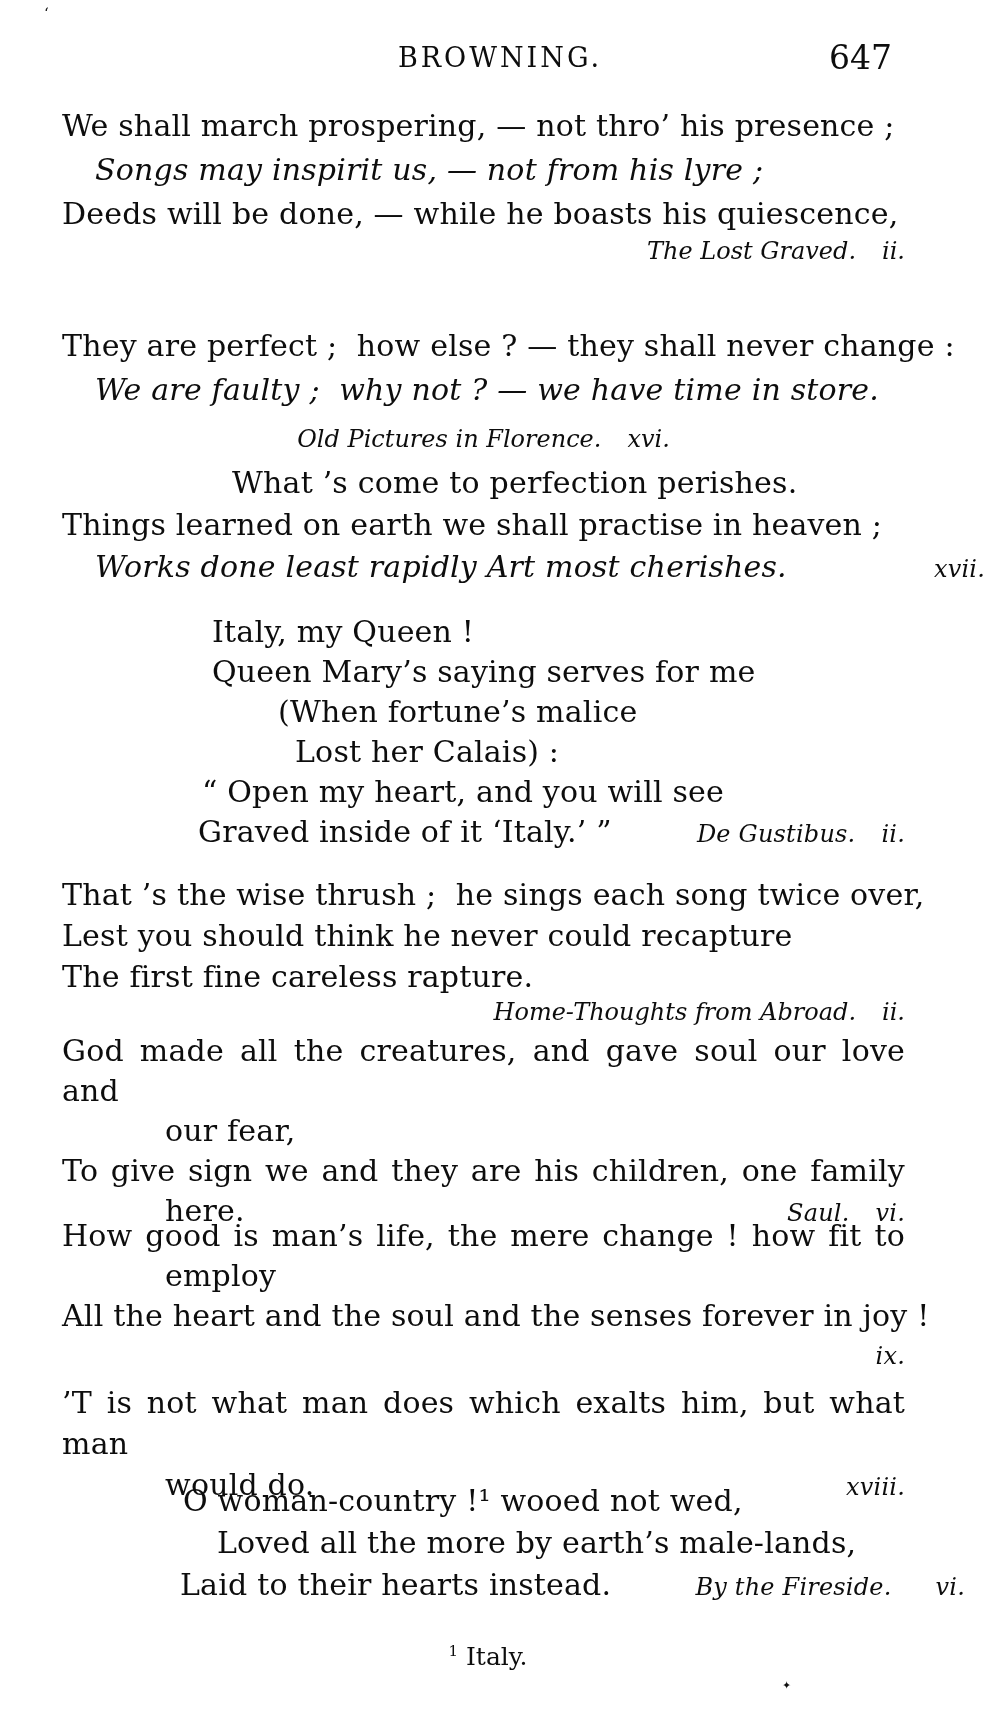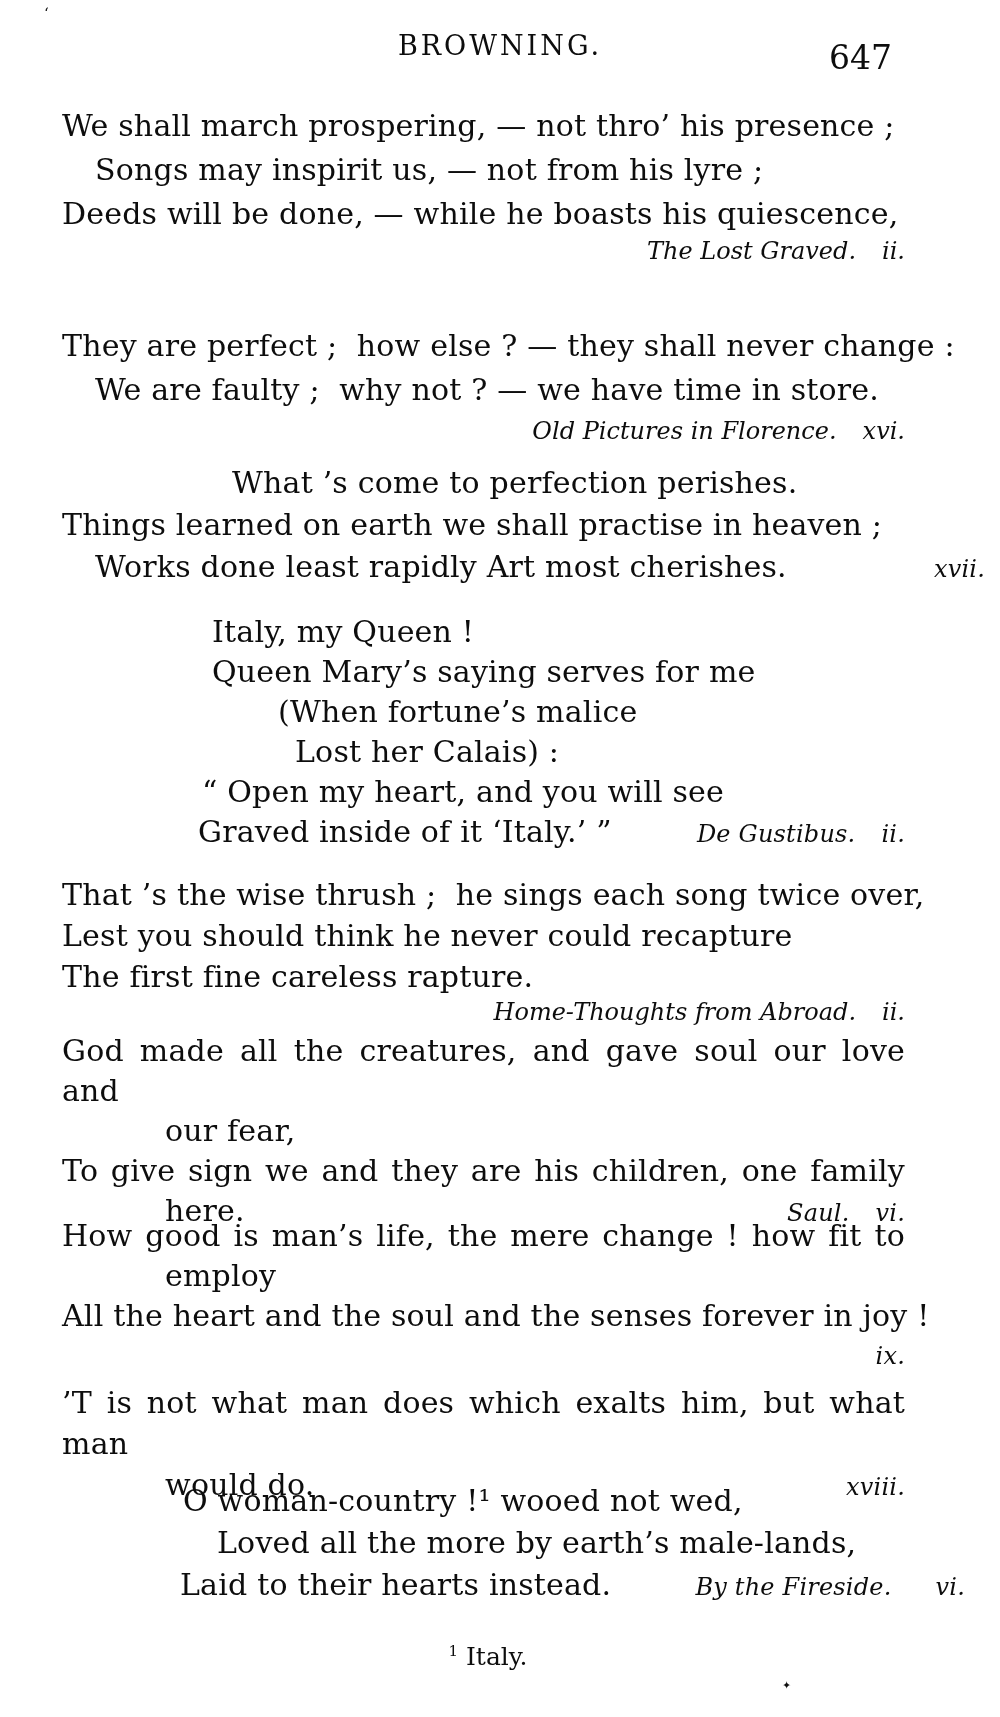--- a/index.html
+++ b/index.html
@@ -15,21 +15,21 @@
   }
   .speck{
     position:absolute; left:44px; top:4px;
     font-size:15px; color:#1a1a1a;
   }
   .star{
     position:absolute; left:782px; top:1679px;
     font-size:11px; color:#111;
   }
   .running-head{
-    position:absolute; top:30px; left:0; width:100%;
+    position:absolute; top:42px; left:0; width:100%;
     text-align:center;
     font-size:27px; letter-spacing:3px;
   }
   .page-number{
     position:absolute; top:38px; right:108px;
     font-size:33px;
   }
   .quote{
     position:absolute; left:62px; width:843px;
   }
@@ -40,21 +40,21 @@
   }
   .lh44 .vline{ line-height:44px; }
   .lh42 .vline{ line-height:42px; }
   .lh41 .vline{ line-height:41px; }
   .lh40 .vline{ line-height:40px; }
   .just{
     white-space:normal;
     text-align:justify;
     text-align-last:justify;
   }
-  .ind{ padding-left:33px; }
+  .ind{ padding-left:33px;font-style:italic; }
   .hang{ padding-left:103px; }
   .c-line{ padding-left:170px; }
   .q4-a{ padding-left:150px; }
   .q4-b{ padding-left:216px; }
   .q4-c{ padding-left:233px; }
   .q4-q{ padding-left:140px; }
   .q4-g{ padding-left:136px;text-align:right; }
   .q9-a{ padding-left:121px; }
   .q9-b{ padding-left:155px; }
   .q9-c{ padding-left:118px; }
@@ -68,21 +68,21 @@
   }
   .attr-inline{
     font-style:italic; font-size:24px; white-space:pre;
   }
   .attr-row .ref, .attr-inline .ref{ margin-left:26px; }
   .ref-only{
     font-style:italic; font-size:24px; white-space:pre;
   }
   .hang-r80{ margin-right:-80px; }
   .attr-q9 .ref{ margin-left:44px; margin-right:-60px; }
-  .attr-m4{ margin-top:4px; }
+  .attr-m4{ margin-top:12px;justify-content:center; }
   .footnote{
     position:absolute; top:1642px; left:-12px; width:100%;
     text-align:center; font-size:25px;
   }
   .footnote sup{ font-size:15px; vertical-align:super; }
 </style>
 </head>
 <body>
 
 <div class="page">

